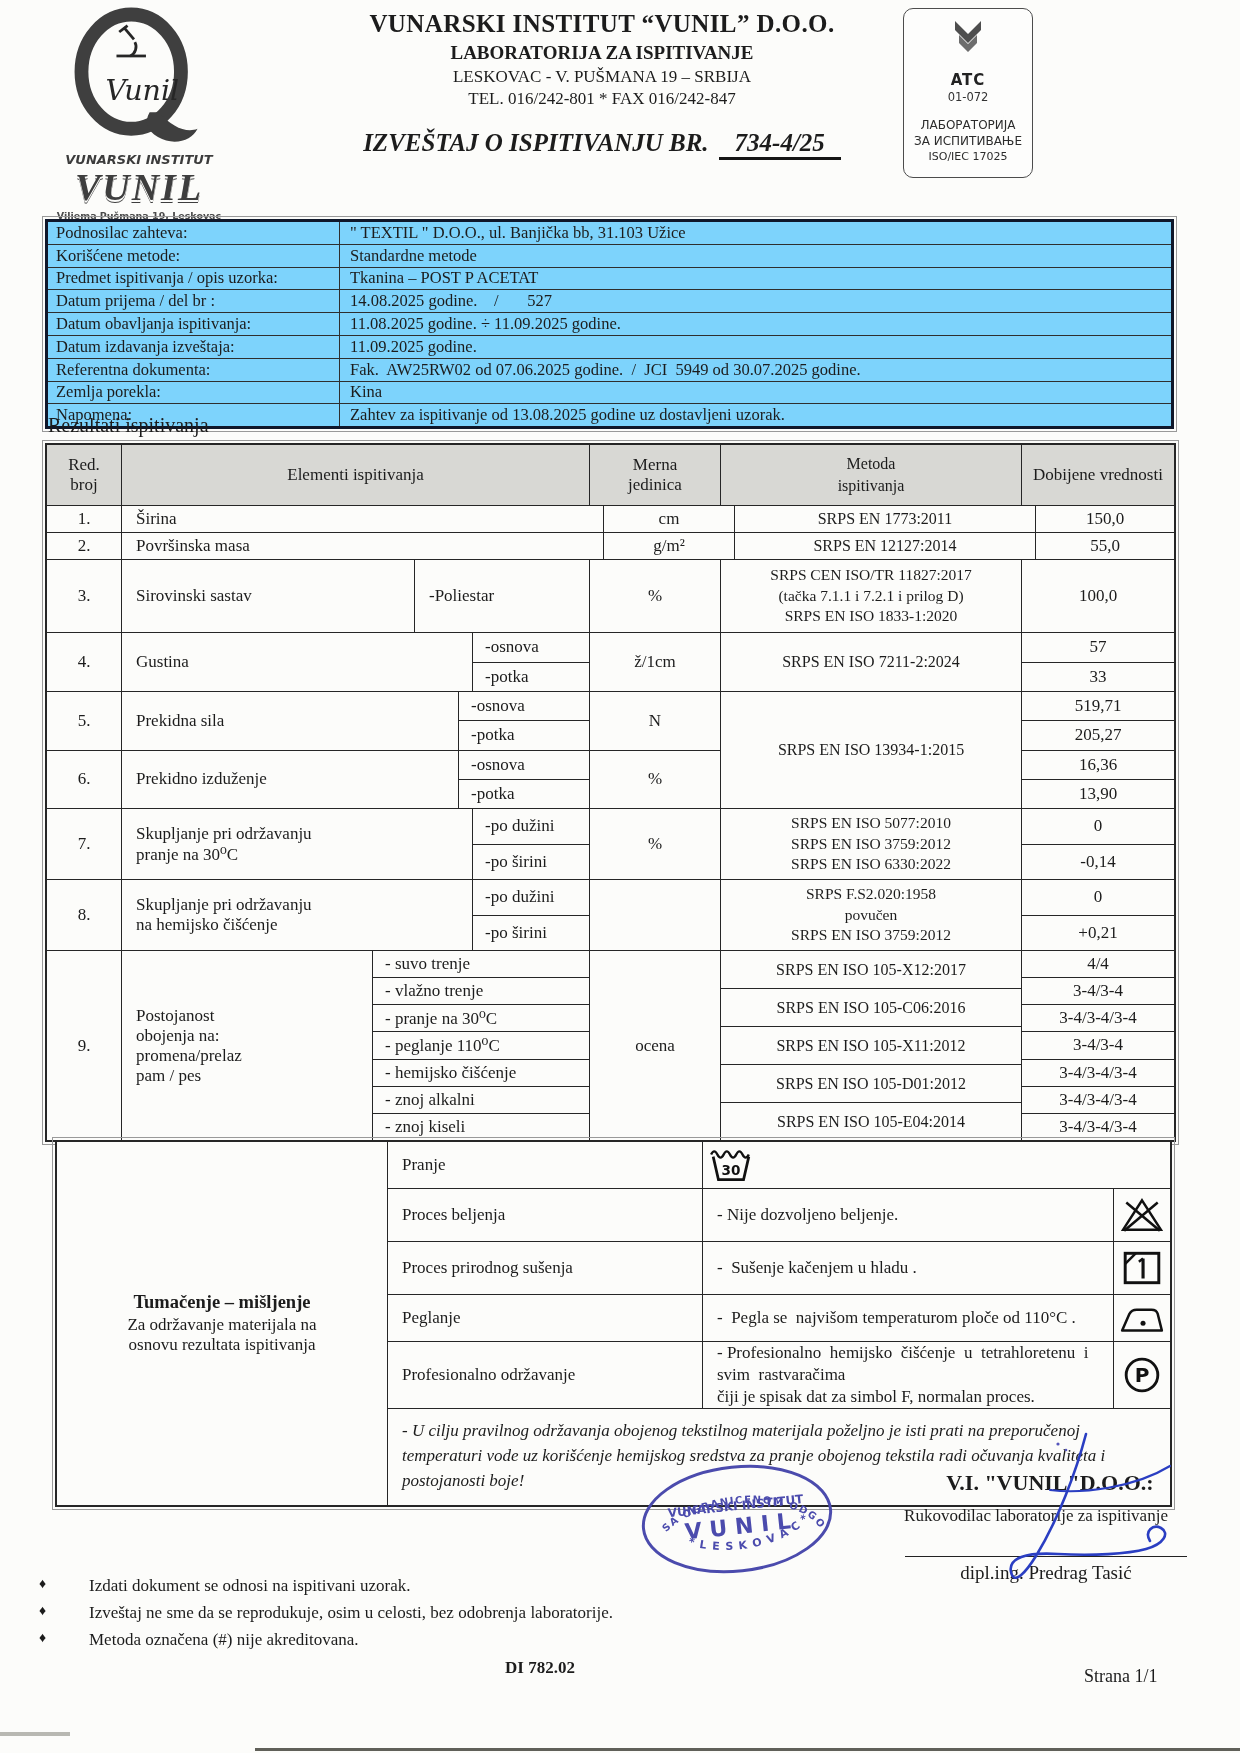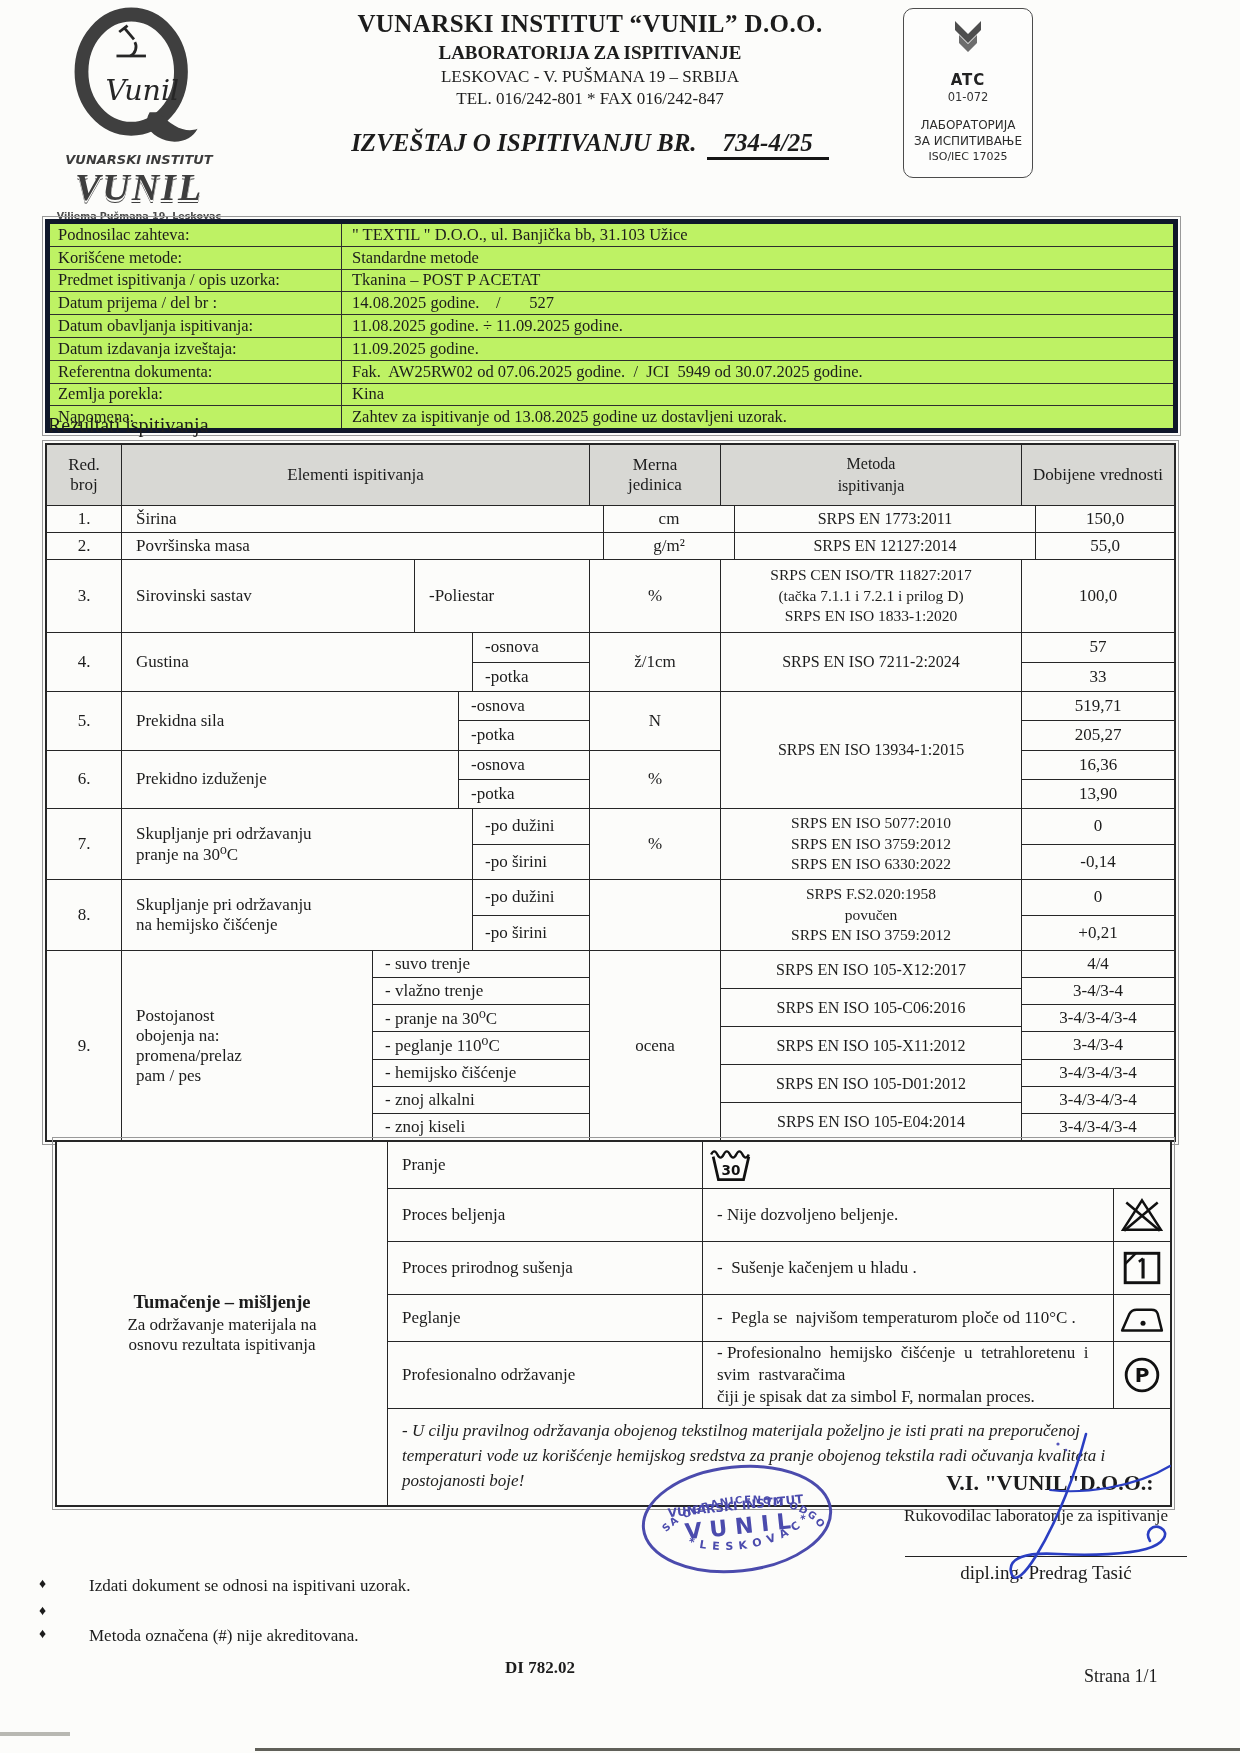--- a/index.html
+++ b/index.html
@@ -1,40 +1,40 @@
 <!DOCTYPE html>
 <html><head>
 <meta charset="utf-8">
 <style>
   html,body{margin:0;padding:0;background:#e8e8e8;}
   .page{position:relative;width:1240px;height:1753px;background:#fcfcfa;margin:0 auto;
         font-family:"Liberation Serif","DejaVu Serif",serif;color:#1c1c1c;overflow:hidden;}
   .abs{position:absolute;}
   .pre{white-space:pre-wrap;}
   
-  .hdr-center{left:280px;top:10px;width:620px;text-align:center;}
+  .hdr-center{left:292px;top:10px;width:620px;text-align:center;}
   .inst-name{font-size:25px;font-weight:bold;letter-spacing:.4px;}
   .lab-name{font-size:19px;font-weight:bold;margin-top:4px;}
   .addr{font-size:17px;margin-top:3px;}
   .phone{font-size:17px;margin-top:2px;}
   .title-line{margin-top:20px;font-size:25px;font-weight:bold;font-style:italic;}
   .rep-num{border-bottom:3.5px solid #151515;padding:0 16px 1px 16px;margin-left:10px;}
   .logo-block{left:34px;top:4px;width:210px;text-align:center;}
   .logo-sub1{font-family:"DejaVu Sans",sans-serif;font-size:13px;font-weight:bold;font-style:italic;color:#3c3c3c;margin-top:-6px;}
   .logo-sub2{font-size:38px;font-weight:900;font-style:italic;letter-spacing:2px;color:#3e3e3e;line-height:1;margin-top:1px;
              text-shadow:0 1.5px 0 #fcfcfa,0 3px 0 #3e3e3e;}
   .logo-sub3{font-family:"DejaVu Sans",sans-serif;font-size:9.5px;font-weight:bold;color:#4a4a4a;margin-top:4px;}
   .badge{left:903px;top:8px;width:128px;height:168px;border:1.6px solid #4c4c4c;border-radius:10px;
          text-align:center;font-family:"DejaVu Sans",sans-serif;background:#fdfdfc;}
   .badge-name{font-size:15px;font-weight:bold;letter-spacing:1px;color:#222;margin-top:2px;}
   .badge-code{font-size:11.5px;color:#333;margin-top:1px;}
   .badge-l12{font-size:12px;color:#2c2c2c;line-height:1.3;margin-top:14px;}
   .badge-l3{font-size:11px;color:#2c2c2c;margin-top:1px;}
   
-  .itable{left:45px;top:219px;width:1123px;border:5px solid #0f172a;outline:1px solid #999;outline-offset:2px;background:#bef264;}
+  .itable{left:45px;top:219px;width:1123px;border:3px solid #0f172a;outline:1px solid #999;outline-offset:2px;background:#7dd3fc;}
   .irow{display:flex;height:21.8px;align-items:center;border-top:1.2px solid #2e2e2e;font-size:16.5px;}
   .irow:first-child{border-top:none;}
   .ilabel{width:283px;padding-left:8px;border-right:1.2px solid #2e2e2e;height:100%;display:flex;align-items:center;}
   .ival{flex:1;padding-left:10px;height:100%;display:flex;align-items:center;}
   
   .rheading{left:48px;top:414px;font-size:20px;}
   .rtable{left:45px;top:443px;width:1127px;border:2px solid #262626;outline:1px solid #999;outline-offset:2px;
           font-size:17px;background:#fcfcfa;}
   .rrow{display:flex;border-top:1.5px solid #262626;align-items:stretch;}
   .rrow.head{border-top:none;background:#d8d8d4;}
@@ -425,20 +425,21 @@
     <circle cx="136" cy="22" r="1.3" fill="#5555bb"></circle>
   </svg>
 
   <div class="abs bullets">
     <div class="brow">
       <div class="bdia">♦</div>
       <div>Izdati dokument se odnosi na ispitivani uzorak.</div>
     </div>
     <div class="brow">
       <div class="bdia">♦</div>
+      <div>Izveštaj ne sme da se reprodukuje, osim u celosti, bez odobrenja laboratorije.</div>
     </div>
     <div class="brow">
       <div class="bdia">♦</div>
       <div>Metoda označena (#) nije akreditovana.</div>
     </div>
   </div>
 
   <div class="abs doccode">DI 782.02</div>
   <div class="abs pagenum">Strana 1/1</div>
 

